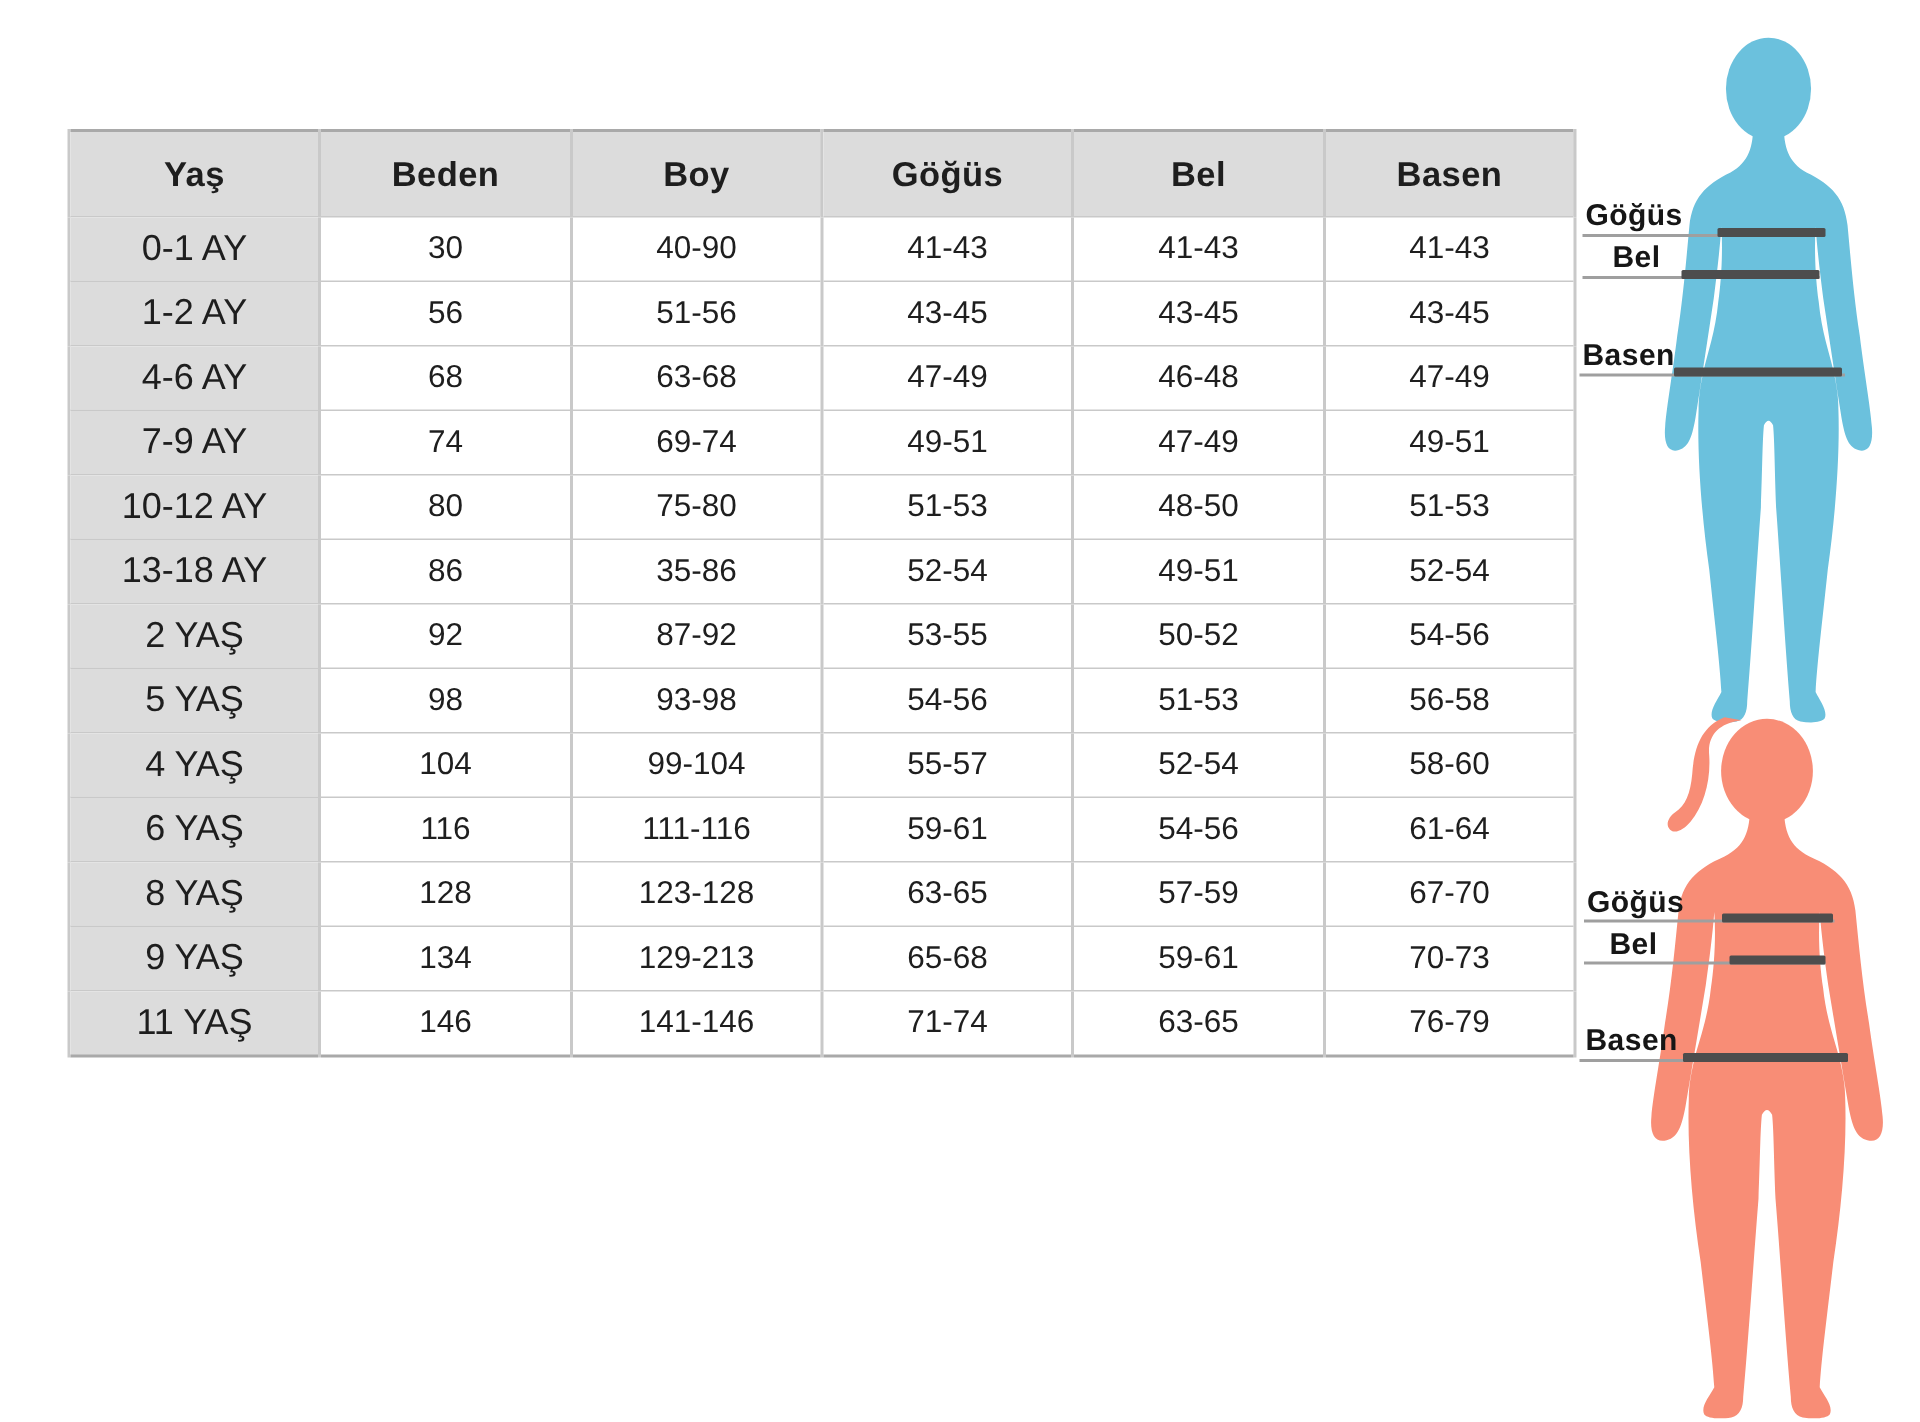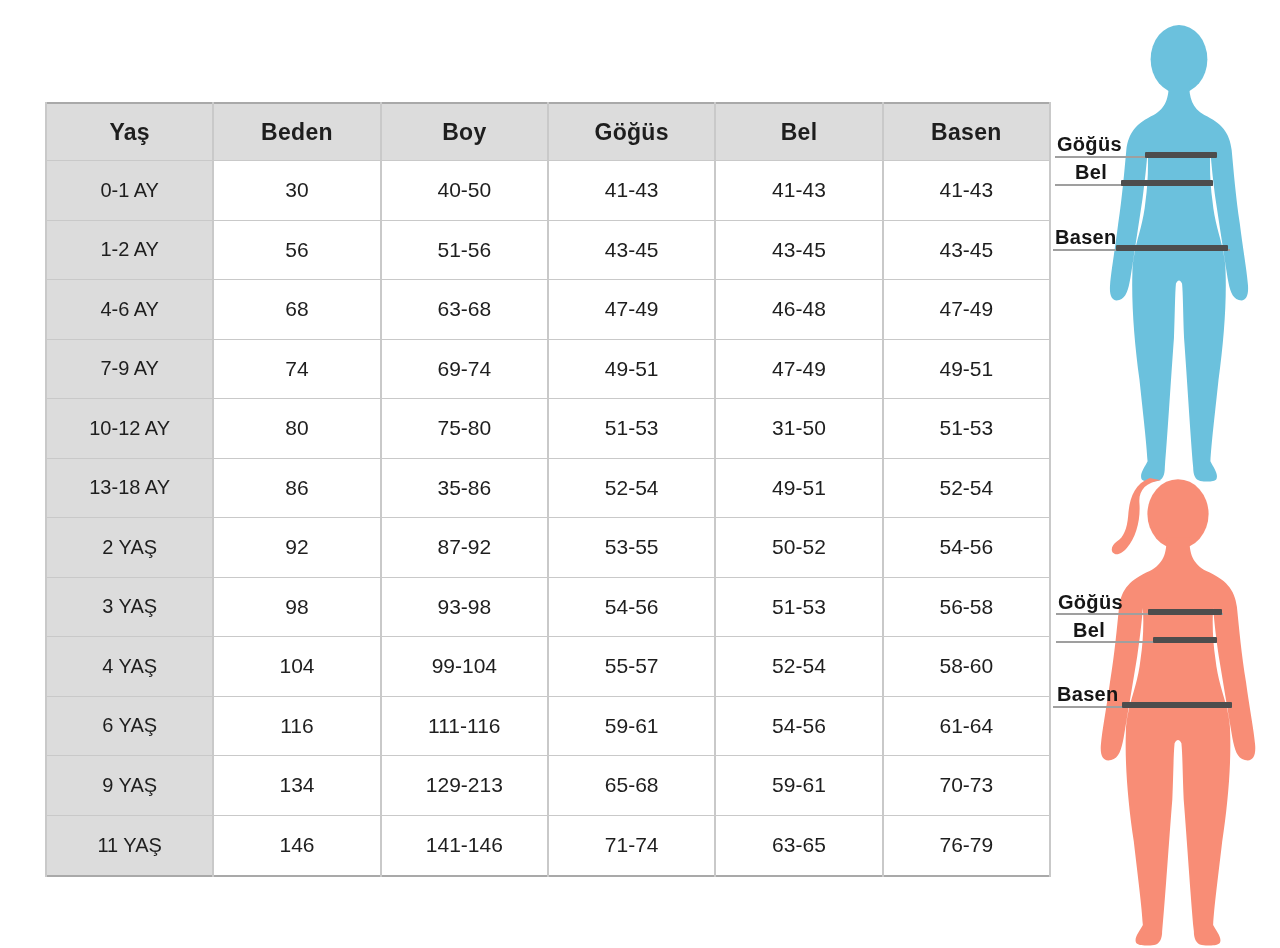--- a/index.html
+++ b/index.html
@@ -5,38 +5,37 @@
   html,body { margin:0; padding:0; }
   body {
     width:1280px; height:948px; background:#ffffff;
     font-family:"Liberation Sans", sans-serif;
     -webkit-font-smoothing:antialiased;
   }
   .canvas { position:relative; width:1280px; height:948px; overflow:hidden; background:#ffffff; }
 
   
   table.size-table {
-    position:absolute; left:45px; top:86px; width:1006px; height:775px;
+    position:absolute; left:45px; top:86px; width:1006px; height:619px;
     border-collapse:collapse; table-layout:fixed;
     border:2px solid #a9a9a9;
-    margin-top:16px;
   }
   .size-table th, .size-table td {
     border:1px solid #c9c9c9; border-left-width:2px; border-right-width:2px;
     text-align:center; vertical-align:middle;
     color:var(--text, #1e1e1e);
     padding:0; overflow:hidden; white-space:nowrap;
   }
   .size-table thead th {
     background:var(--header-bg, #dcdcdc);
     font-weight:bold; font-size:23px; height:56px;
     letter-spacing:0.3px;
   }
   .size-table td { font-size:21px; background:#ffffff; }
-  .size-table td.age { background:var(--row-label-bg, #dcdcdc); font-size:20px; }
+  .size-table td.age { background:var(--row-label-bg, #dcdcdc); font-size:24px; }
 
   
   .figure { position:absolute; }
   .figure-baby { left:1103px; top:22px;  width:152px; height:460px; }
   .figure-girl { left:1093px; top:476px; width:170px; height:470px; }
   .figure-baby .fill { fill:var(--fig-baby, #6bc1dd); }
   .figure-girl .fill { fill:var(--fig-girl, #f88d76); }
 
   
   .m-label {
@@ -59,21 +58,21 @@
           <th>Boy</th>
           <th>Göğüs</th>
           <th>Bel</th>
           <th>Basen</th>
         </tr>
     </thead>
     <tbody>
         <tr>
           <td class="age">0-1 AY</td>
           <td>30</td>
-          <td>40-50</td>
+          <td>40-90</td>
           <td>41-43</td>
           <td>41-43</td>
           <td>41-43</td>
         </tr>
         <tr>
           <td class="age">1-2 AY</td>
           <td>56</td>
           <td>51-56</td>
           <td>43-45</td>
           <td>43-45</td>
@@ -93,41 +92,41 @@
           <td>69-74</td>
           <td>49-51</td>
           <td>47-49</td>
           <td>49-51</td>
         </tr>
         <tr>
           <td class="age">10-12 AY</td>
           <td>80</td>
           <td>75-80</td>
           <td>51-53</td>
-          <td>31-50</td>
+          <td>48-50</td>
           <td>51-53</td>
         </tr>
         <tr>
           <td class="age">13-18 AY</td>
           <td>86</td>
           <td>35-86</td>
           <td>52-54</td>
           <td>49-51</td>
           <td>52-54</td>
         </tr>
         <tr>
           <td class="age">2 YAŞ</td>
           <td>92</td>
           <td>87-92</td>
           <td>53-55</td>
           <td>50-52</td>
           <td>54-56</td>
         </tr>
         <tr>
-          <td class="age">3 YAŞ</td>
+          <td class="age">5 YAŞ</td>
           <td>98</td>
           <td>93-98</td>
           <td>54-56</td>
           <td>51-53</td>
           <td>56-58</td>
         </tr>
         <tr>
           <td class="age">4 YAŞ</td>
           <td>104</td>
           <td>99-104</td>
@@ -135,20 +134,28 @@
           <td>52-54</td>
           <td>58-60</td>
         </tr>
         <tr>
           <td class="age">6 YAŞ</td>
           <td>116</td>
           <td>111-116</td>
           <td>59-61</td>
           <td>54-56</td>
           <td>61-64</td>
+        </tr>
+        <tr>
+          <td class="age">8 YAŞ</td>
+          <td>128</td>
+          <td>123-128</td>
+          <td>63-65</td>
+          <td>57-59</td>
+          <td>67-70</td>
         </tr>
         <tr>
           <td class="age">9 YAŞ</td>
           <td>134</td>
           <td>129-213</td>
           <td>65-68</td>
           <td>59-61</td>
           <td>70-73</td>
         </tr>
         <tr>

